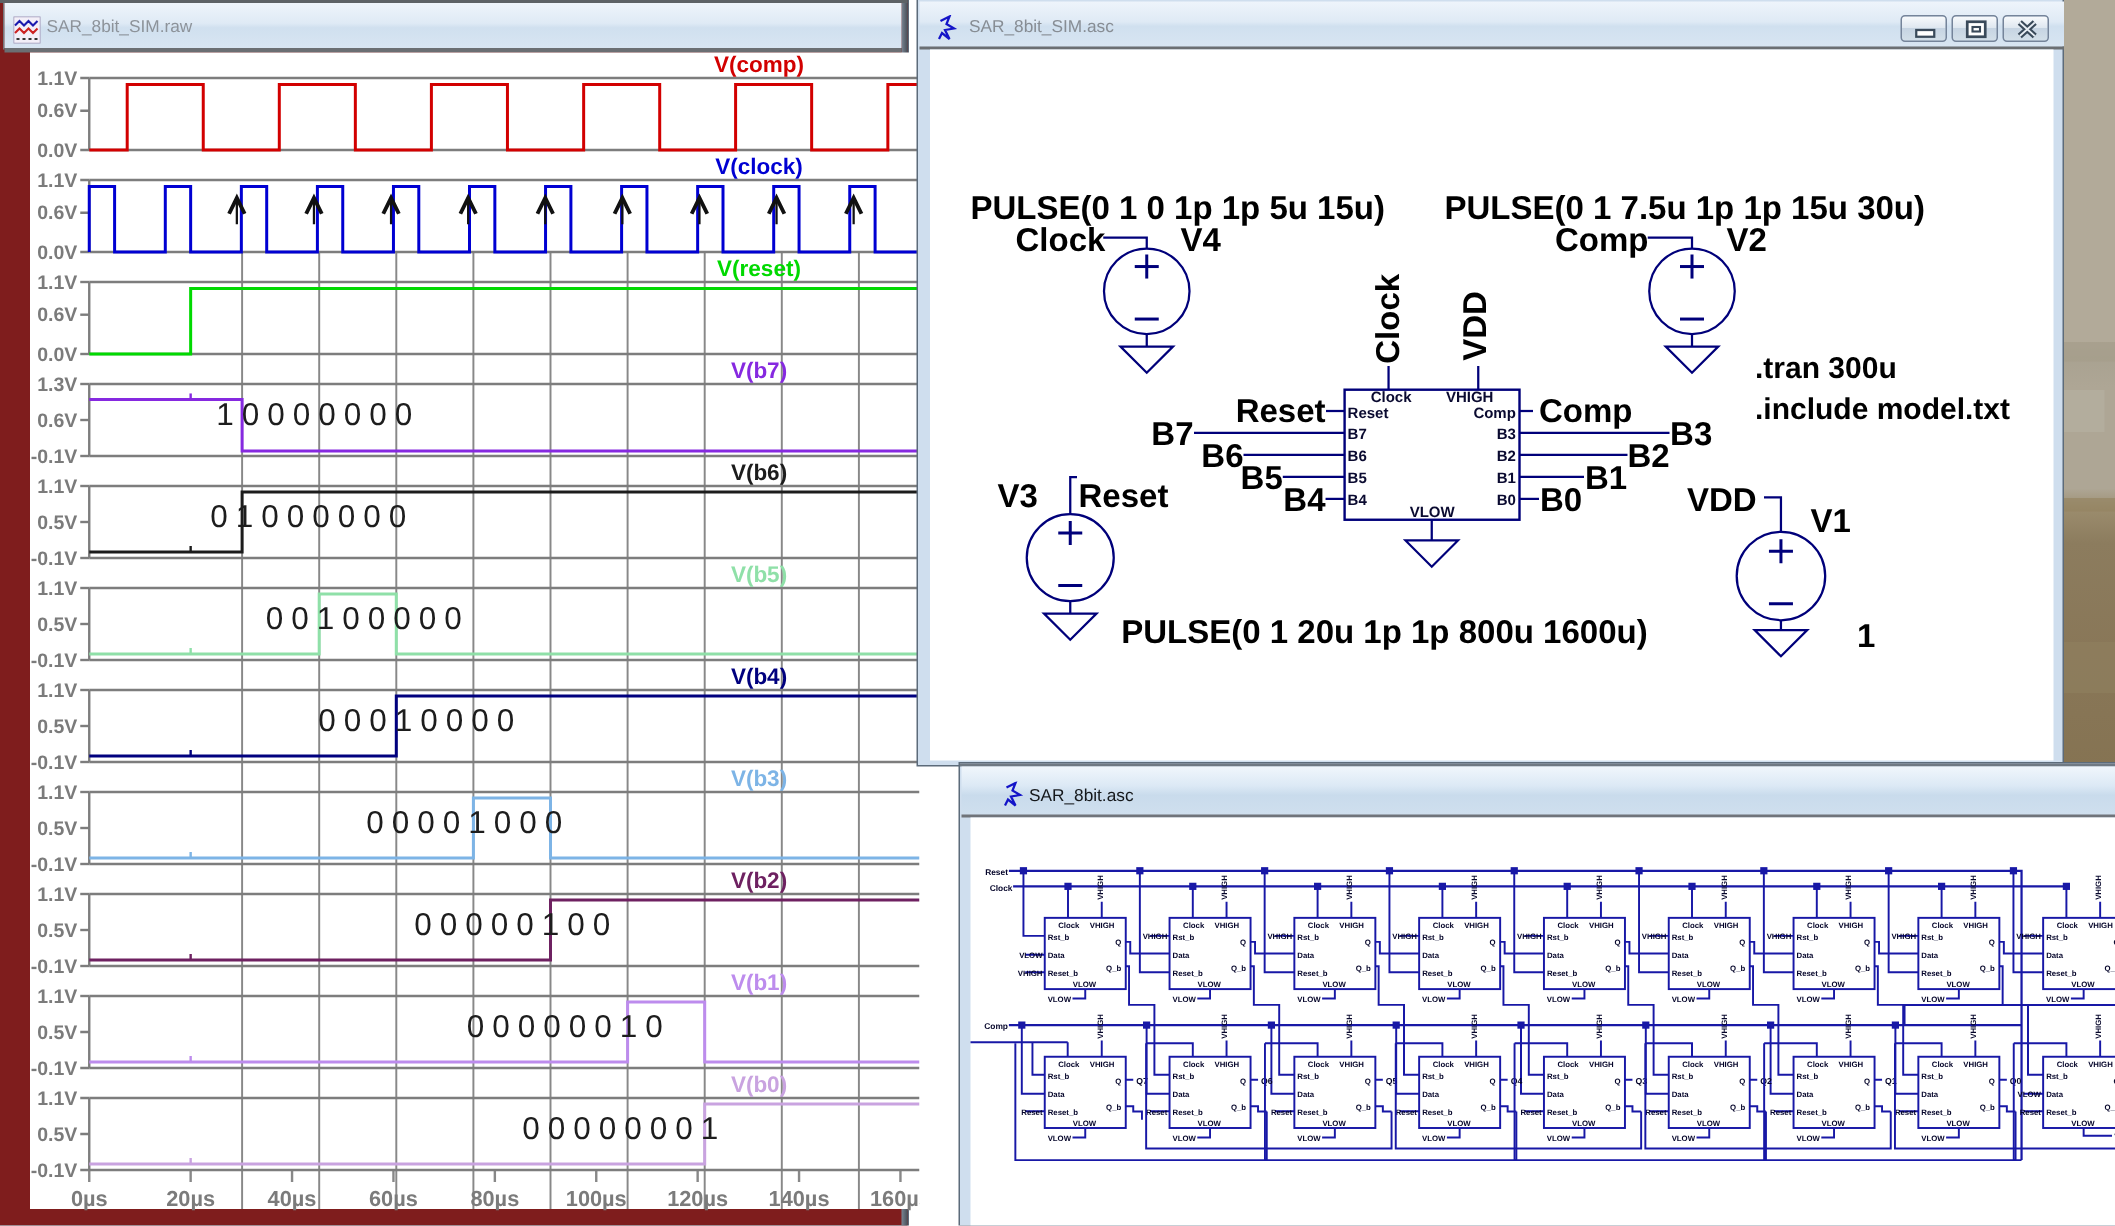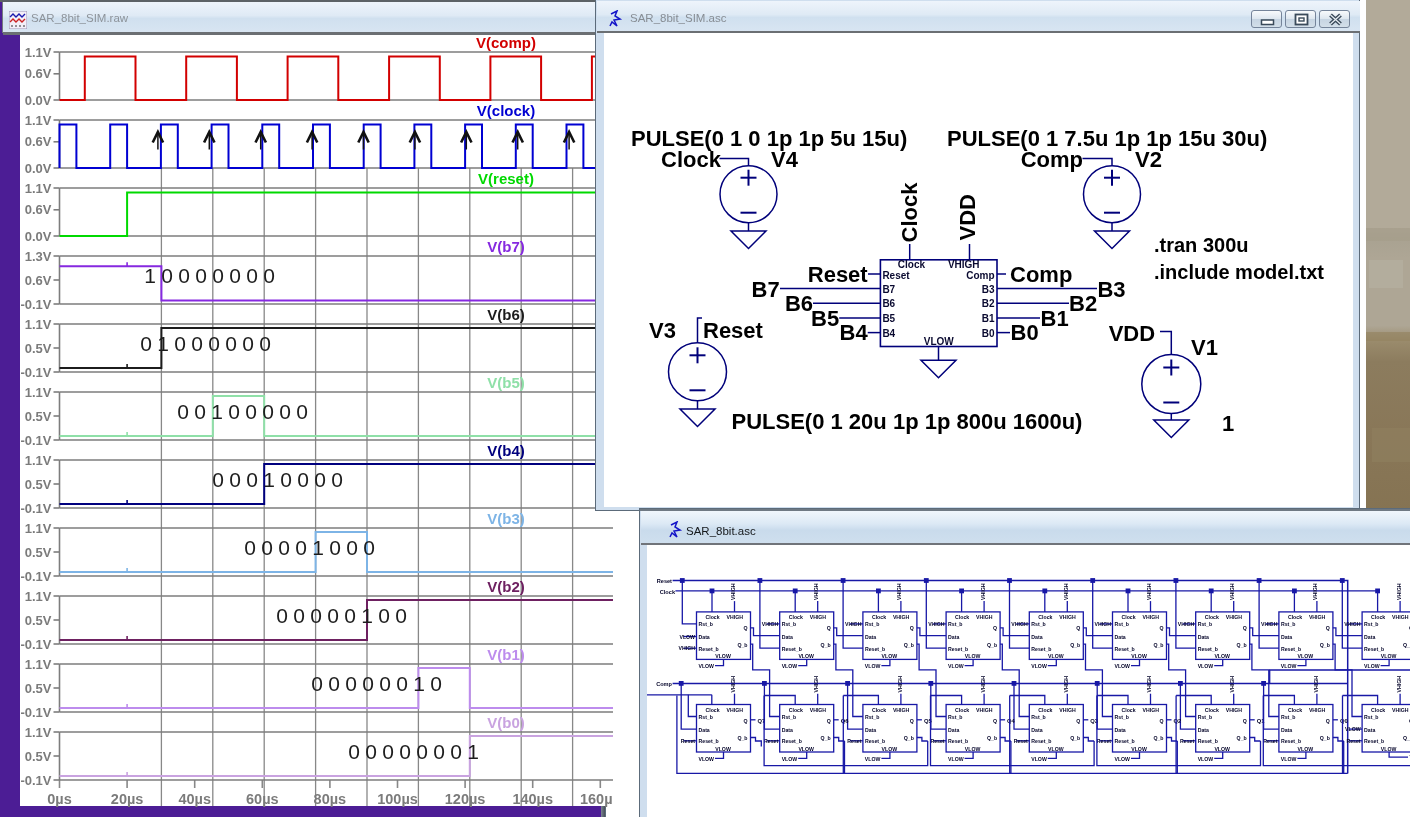--- a/index.html
+++ b/index.html
@@ -7,21 +7,21 @@
 .tbt{position:absolute;font-size:11.5px;}
 .tbtn{width:31px;height:18px;border:1px solid #75849a;border-radius:3px;background:linear-gradient(#f8fafc,#dde6ef 50%,#c6d4e2 50%,#d3dfe9)}
 .canvas{position:absolute;background:#fff}
 </style></head><body>
 <div style="position:absolute;left:1366px;top:0;width:44px;height:517px;background:linear-gradient(#b2aa99 0%,#b2aa99 44%,#a9a291 46%,#aea695 50%,#aea695 63%,#9a8b6c 66%,#8c7c5e 70%,#897758 84%,#857352 100%)">
 <div style="position:absolute;left:0;top:228px;width:44px;height:13px;background:#a59d8b;opacity:.75"></div>
 <div style="position:absolute;left:3px;top:260px;width:34px;height:28px;background:#b4ae9f;opacity:.85"></div>
 <div style="position:absolute;left:0px;top:332px;width:44px;height:9px;background:#93835f;opacity:.65"></div>
 <div style="position:absolute;left:6px;top:428px;width:38px;height:34px;background:#90805f;opacity:.6"></div>
 </div>
-<div class="win" style="left:0;top:0;width:605px;height:817px;background:#4c1d95">
+<div class="win" style="left:0;top:0;width:605px;height:817px;background:#7f1d1d">
 <div style="position:absolute;right:0;top:0;width:4px;height:817px;background:linear-gradient(90deg,#7a8593,#474f58)"></div>
 <div style="position:absolute;left:0;top:0;width:605px;height:2px;background:#5d6266"></div>
 <div style="position:absolute;left:2px;top:2px;width:1px;height:31px;background:#73797e"></div>
 <div class="tb" style="left:3px;top:2px;width:598px;height:30px"></div>
 <div style="position:absolute;left:3px;top:32px;width:598px;height:2.5px;background:#6b6f73"></div>
 <svg style="position:absolute;left:9px;top:11px" width="18" height="18" viewBox="0 0 18 18">
 <rect x="0" y="0" width="18" height="18" fill="#f3eff8" stroke="#9a93b5" stroke-width="1"></rect>
 <path d="M1,6 L4,3 L7,6 L10,3 L13,6 L16,3" fill="none" stroke="#1a1aae" stroke-width="1.4"></path>
 <path d="M1,11 L4,8 L7,11 L10,8 L13,11 L16,8" fill="none" stroke="#cc2222" stroke-width="1.4"></path>
 <path d="M2,15 h2 M6,15 h2 M10,15 h2 M14,15 h2" stroke="#333" stroke-width="1.2"></path>
@@ -263,21 +263,21 @@
 <text x="359" y="758.0" text-anchor="middle" font-size="21" fill="#1d1d1d">0</text>
 <text x="376" y="758.0" text-anchor="middle" font-size="21" fill="#1d1d1d">0</text>
 <text x="393" y="758.0" text-anchor="middle" font-size="21" fill="#1d1d1d">0</text>
 <text x="410" y="758.0" text-anchor="middle" font-size="21" fill="#1d1d1d">0</text>
 <text x="427" y="758.0" text-anchor="middle" font-size="21" fill="#1d1d1d">0</text>
 <text x="444" y="758.0" text-anchor="middle" font-size="21" fill="#1d1d1d">0</text>
 <text x="461" y="758.0" text-anchor="middle" font-size="21" fill="#1d1d1d">1</text>
 </svg>
 </div>
 </div>
-<div class="win" style="left:596px;top:0;width:763px;height:510px">
+<div class="win" style="left:612px;top:0;width:763px;height:510px">
 <div class="tb" style="left:1px;top:1px;width:763px;height:30px"></div>
 <svg style="position:absolute;left:12px;top:10px" width="18" height="18" viewBox="0 0 18 18">
 <path d="M3,4 L9,1 L7,6 L12,9 L6,10 L9,16 L4,12 L2,16" fill="none" stroke="#1414c8" stroke-width="1.5"></path>
 </svg>
 <div class="tbt" style="left:34px;top:12px;color:#878d94">SAR_8bit_SIM.asc</div>
 <div style="position:absolute;right:9px;top:10px;display:flex;gap:3px">
 <div class="tbtn"><svg width="31" height="17" viewBox="0 0 31 17">
           <rect x="9.5" y="9" width="12" height="4.5" fill="#fff" stroke="#3a4a5a" stroke-width="1.5"></rect>
         </svg></div>
 <div class="tbtn"><svg width="31" height="17" viewBox="0 0 31 17">

